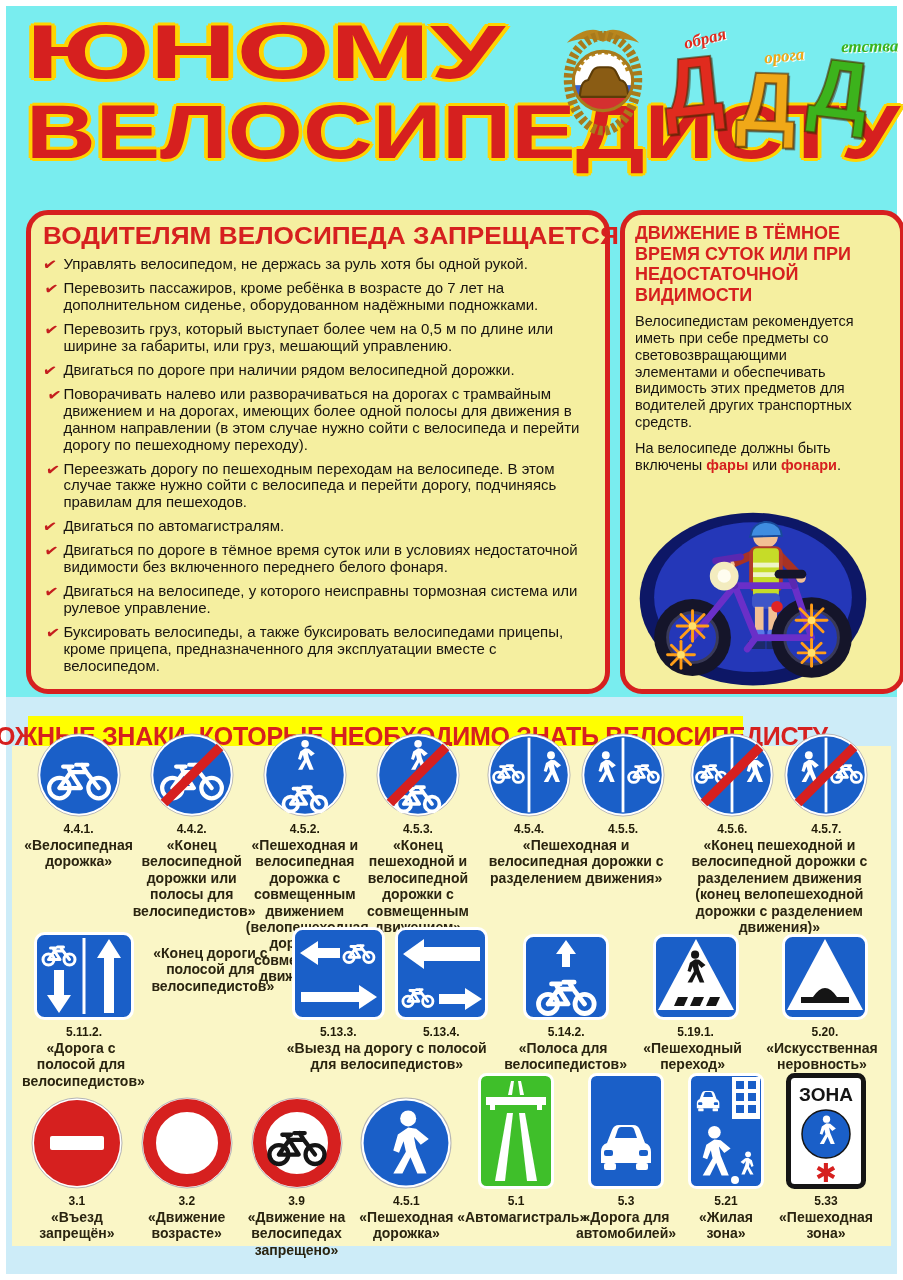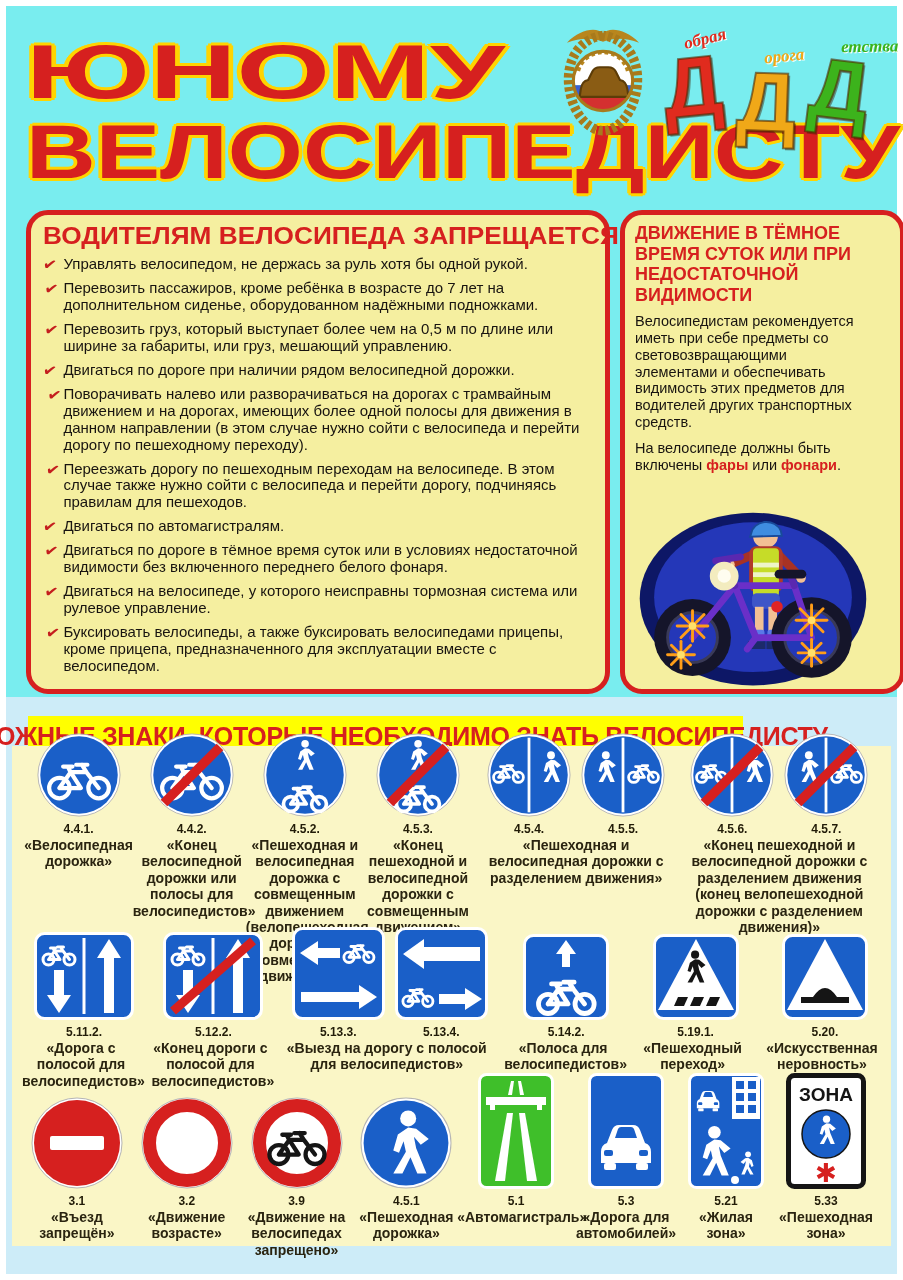--- a/index.html
+++ b/index.html
@@ -6,21 +6,21 @@
   body{
     width:903px;height:1280px;position:relative;overflow:hidden;
     font-family:"Liberation Sans","DejaVu Sans",sans-serif;background:#ffffff;
   }
   .poster{position:absolute;inset:0;background:#fff;}
   .top-zone{position:absolute;left:6px;right:6px;top:6px;height:691px;background:var(--cyan,#79edef);}
   .bottom-zone{position:absolute;left:6px;right:6px;top:697px;bottom:6px;background:var(--lblue,#cdecf8);}
 
   
   .title{position:absolute;left:26px;top:16px;color:var(--red,#e3251f);
-    font-weight:800;line-height:0.95;white-space:nowrap;margin-top:20px;}
+    font-weight:800;line-height:0.95;white-space:nowrap;}
   .title .t{display:block;font-size:76px;transform-origin:left center;
     text-shadow:-3px 0 0 #ffd400,3px 0 0 #ffd400,0 -3px 0 #ffd400,0 3px 0 #ffd400,
       -2px -2px 0 #ffd400,2px -2px 0 #ffd400,-2px 2px 0 #ffd400,2px 2px 0 #ffd400;}
   .title .t1{transform:scaleX(1.58);}
   .title .t2{transform:scaleX(1.27);margin-top:8px;}
 
   .emblem{position:absolute;left:550px;top:20px;width:106px;height:122px;}
   .ddd{position:absolute;left:664px;top:16px;width:220px;height:160px;}
   .ddd-letters{position:absolute;left:0;top:28px;display:flex;gap:2px;}
   .ddd-letter{position:relative;width:70px;height:110px;}
@@ -459,41 +459,20 @@
                   <path d="M25 81 L37 63 H30 V38 H20 V63 H13 Z" fill="#fff"></path>
                   <path d="M75 7 L87 26 H80 V81 H70 V26 H63 Z" fill="#fff"></path>
                 </svg>
               </div>
               <div class="sign-num">5.11.2.</div>
             </div>
           </div>
           <div class="sign-caption">«Дорога с полосой для велосипедистов»</div>
         </div>
         <div class="sign-group">
-          <div class="sign-strip">
-            <div class="sign-unit">
-              <div class="sign-box">
-                <svg viewBox="0 0 100 88" width="100" height="88">
-                  <rect x="1.5" y="1.5" width="97" height="85" rx="9" fill="#1a5fc8" stroke="#fff" stroke-width="3"></rect>
-                  <line x1="50" y1="6" x2="50" y2="82" stroke="#fff" stroke-width="3"></line>
-                  <g transform="translate(7,8) scale(0.5)">
-                    <g fill="none" stroke="#fff" stroke-width="6" stroke-linecap="round" stroke-linejoin="round">
-                      <circle cx="15" cy="39" r="11"></circle>
-                      <circle cx="57" cy="39" r="11"></circle>
-                      <path d="M15 39 L27 22 H44 L57 39 M27 22 L38 39 H15 M44 22 L39 14 M33 14 H45 M27 22 L24 16 M19 16 H29"></path>
-                    </g>
-                  </g>
-                  <path d="M25 81 L37 63 H30 V38 H20 V63 H13 Z" fill="#fff"></path>
-                  <path d="M75 7 L87 26 H80 V81 H70 V26 H63 Z" fill="#fff"></path>
-                  <line x1="10" y1="79.2" x2="90" y2="8.8" stroke="#d6201f" stroke-width="9"></line>
-                </svg>
-              </div>
-              <div class="sign-num">5.12.2.</div>
-            </div>
-          </div>
           <div class="sign-caption">«Конец дороги с полосой для велосипедистов»</div>
         </div>
         <div class="sign-group pair">
           <div class="sign-strip">
             <div class="sign-unit">
               <div class="sign-box">
                 <svg viewBox="0 0 93 93" width="93" height="93">
                   <rect x="1.5" y="1.5" width="90" height="90" rx="9" fill="#1a5fc8" stroke="#fff" stroke-width="3"></rect>
                   <path d="M8 26 L26 14 V21 H48 V31 H26 V38 Z" fill="#fff"></path>
                   <g transform="translate(50,12) scale(0.47)">

